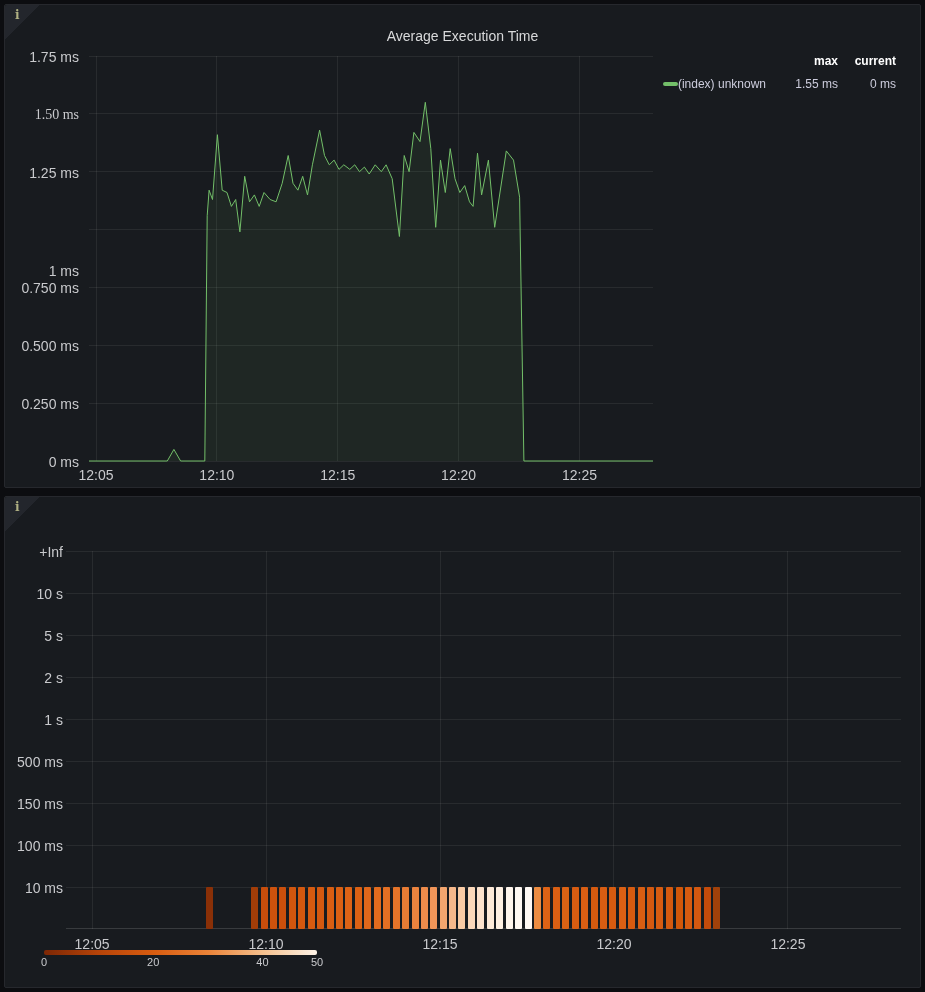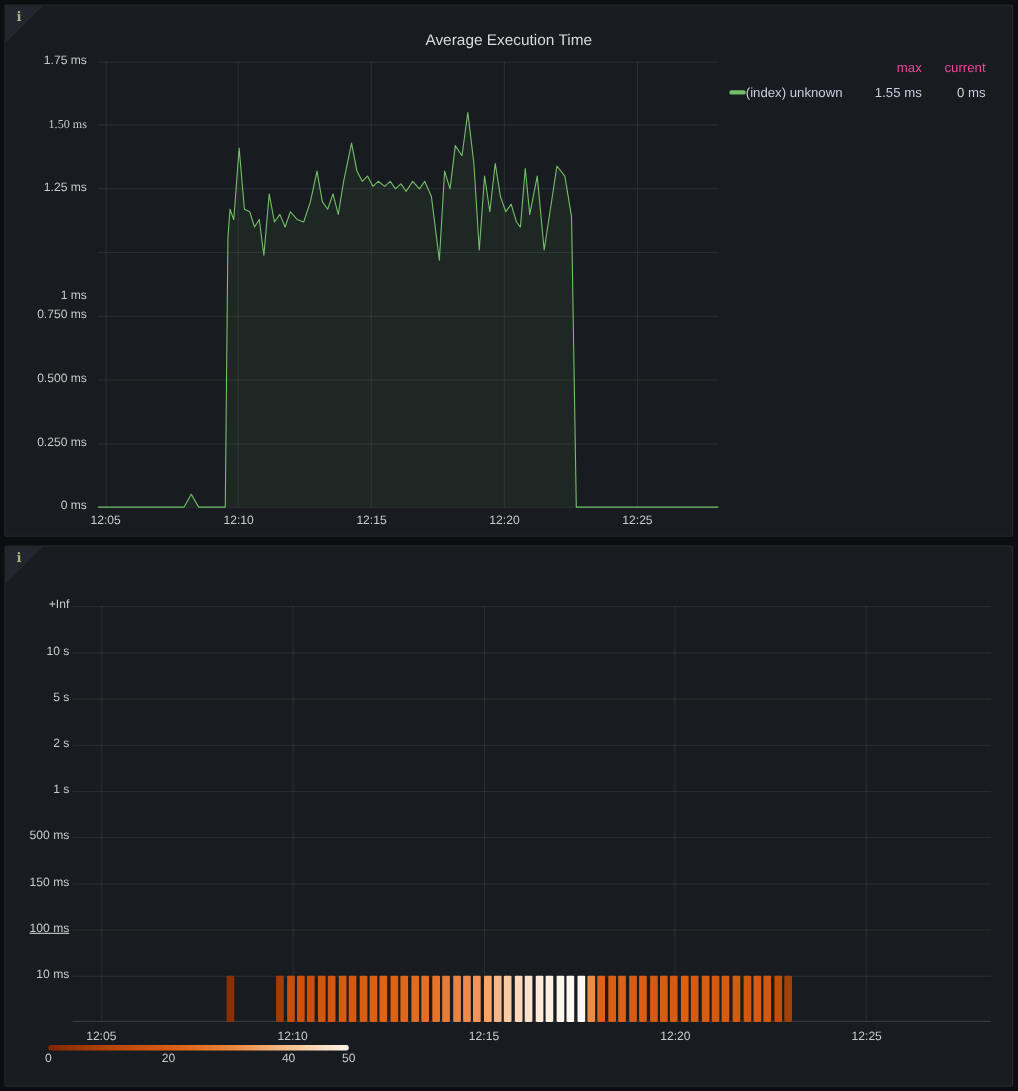--- a/index.html
+++ b/index.html
@@ -10,29 +10,29 @@
   .panel-title{position:absolute;top:7px;left:0;right:0;text-align:center;font-size:14px;font-weight:500;color:#d8d9da;cursor:pointer}
   .info-corner{position:absolute;top:0;left:0;width:34px;height:34px;cursor:pointer;border-top-left-radius:2px;
     background:linear-gradient(135deg,#23262c 50%,rgba(0,0,0,0) 50.5%)}
   .info-corner .i-glyph{position:absolute;top:3px;left:10px;font-family:"DejaVu Serif",serif;font-weight:bold;font-size:12px;color:#b0b183}
   .plot{position:absolute}
   #plot1{left:84px;top:51px;width:564px;height:405px}
   #plot2{left:61px;top:54px;width:835px;height:378px}
   .gl-h{position:absolute;left:0;right:0;height:1px;background:rgba(255,255,255,0.07)}
   .gl-v{position:absolute;top:0;bottom:0;width:1px;background:rgba(255,255,255,0.07)}
   .axis-line{position:absolute;left:0;right:0;bottom:0;height:1px;background:rgba(255,255,255,0.14)}
-  .axis-label{position:absolute;font-size:11px;color:#c9cacd;white-space:nowrap}
+  .axis-label{position:absolute;font-size:14px;color:#c9cacd;white-space:nowrap}
   .ylab{text-align:right;width:70px}
   .ylab2{text-align:right;width:52px}
   .xlab{text-align:center;width:60px}
   .legend{position:absolute;top:44px;right:24px;font-size:12px;color:#ccccdc}
   .legend-row{display:flex;justify-content:flex-end;align-items:center;height:23px;cursor:pointer}
   .lg-label{display:flex;align-items:center;gap:0;margin-right:14px}
   .lg-col{width:58px;text-align:right}
-  .legend-head .lg-col{color:#ec4899;font-weight:400}
+  .legend-head .lg-col{color:#ffffff;font-weight:700}
   .swatch{display:inline-block;width:15px;height:4px;border-radius:2px;background:#73bf69}
   .hm-cell{position:absolute;width:7px;height:42px;border-radius:1px}
   .scale-bar{position:absolute;left:39px;top:453px;width:273px;height:5px;border-radius:2px}
   .scale-tick{position:absolute;top:459px;font-size:11px;color:#c9cacd;width:40px;text-align:center}
   svg{position:absolute;left:0;top:0;overflow:visible}
 </style>
 </head>
 <body>
 
 <section class="panel" id="panel1">
@@ -162,21 +162,21 @@
       <div class="hm-cell" style="left: 647.1px; top: 336px; background: rgb(161, 65, 10);"></div>
     </div>
   <div class="scale-bar" id="scalebar" style="background: linear-gradient(90deg, rgb(124, 39, 5) 0%, rgb(182, 68, 9) 20%, rgb(216, 92, 16) 40%, rgb(234, 131, 56) 60%, rgb(245, 192, 141) 80%, rgb(253, 243, 231) 100%);"></div>
 <div class="axis-label ylab2" style="top: 47px; left: 6px;">+Inf</div>
     <div class="axis-label ylab2" style="top: 89px; left: 6px;">10 s</div>
     <div class="axis-label ylab2" style="top: 131px; left: 6px;">5 s</div>
     <div class="axis-label ylab2" style="top: 173px; left: 6px;">2 s</div>
     <div class="axis-label ylab2" style="top: 215px; left: 6px;">1 s</div>
     <div class="axis-label ylab2" style="top: 257px; left: 6px;">500 ms</div>
     <div class="axis-label ylab2" style="top: 299px; left: 6px;">150 ms</div>
-    <div class="axis-label ylab2" style="top: 341px; left: 6px; text-decoration: underline;">100 ms</div>
+    <div class="axis-label ylab2" style="top: 341px; left: 6px;">100 ms</div>
     <div class="axis-label ylab2" style="top: 383px; left: 6px;">10 ms</div>
     <div class="axis-label xlab" style="top: 439px; left: 57.0938px;">12:05</div>
     <div class="axis-label xlab" style="top: 439px; left: 231.052px;">12:10</div>
     <div class="axis-label xlab" style="top: 439px; left: 405.01px;">12:15</div>
     <div class="axis-label xlab" style="top: 439px; left: 578.969px;">12:20</div>
     <div class="axis-label xlab" style="top: 439px; left: 752.927px;">12:25</div>
     <div class="scale-tick" style="left: 19px;">0</div>
     <div class="scale-tick" style="left: 128.2px;">20</div>
     <div class="scale-tick" style="left: 237.4px;">40</div>
     <div class="scale-tick" style="left: 292px;">50</div>

